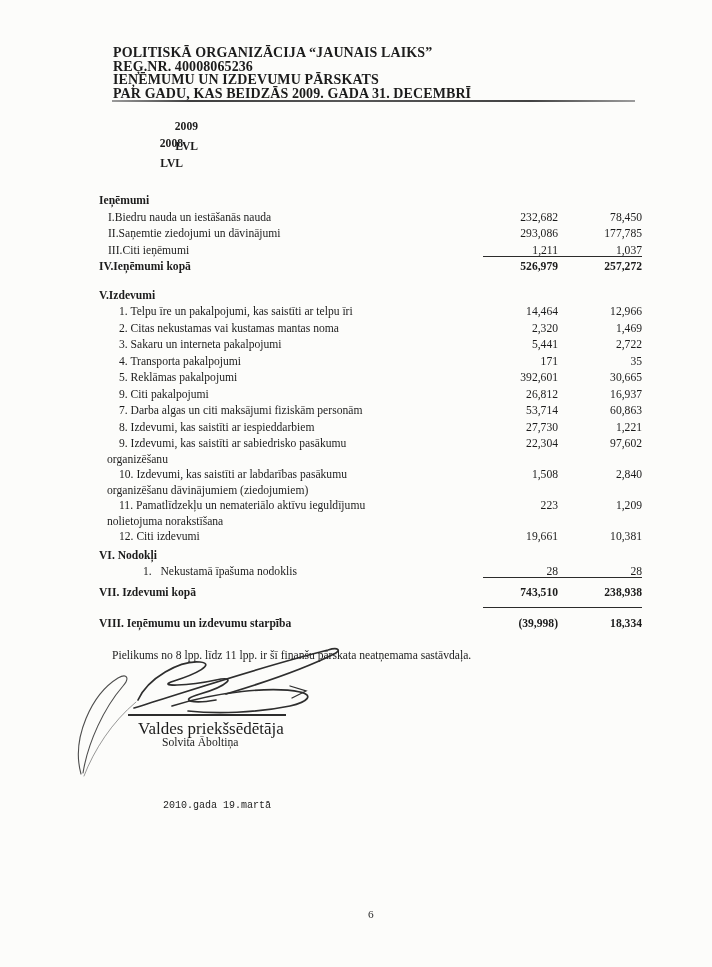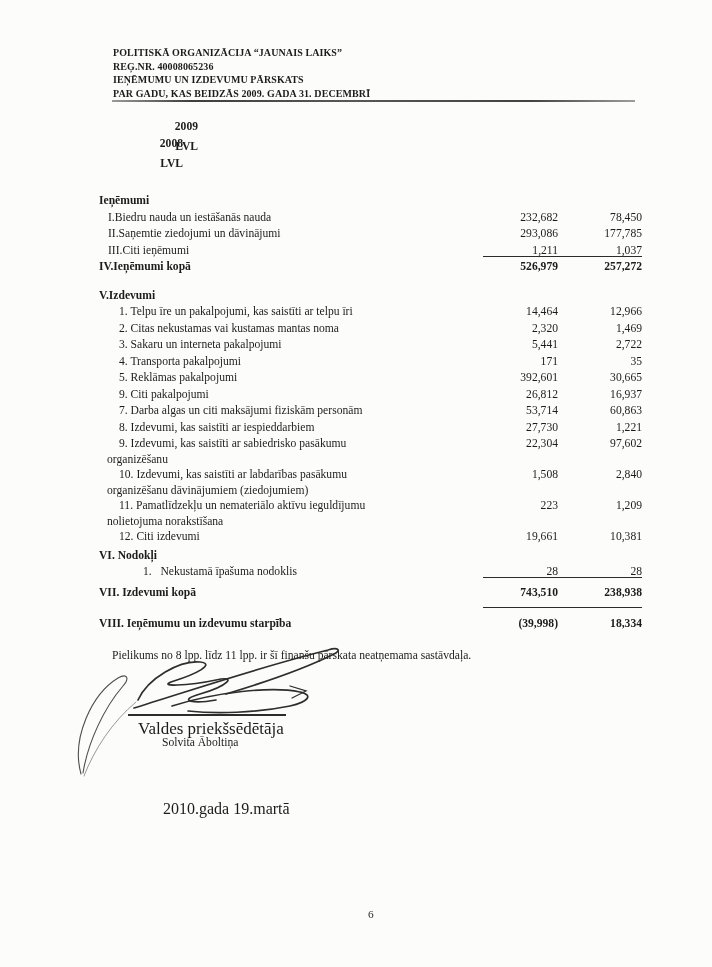--- a/index.html
+++ b/index.html
@@ -7,21 +7,21 @@
   .page {
     position:relative; width:712px; height:967px; overflow:hidden;
     background:#fcfcfa;
     font-family:"Liberation Serif","DejaVu Serif",serif;
     color:#1c1c1c;
     -webkit-font-smoothing:antialiased;
   }
   
   .doc-header {
     position:absolute; left:113px; top:46px;
-    font-weight:bold; font-size:10px; line-height:13.5px; letter-spacing:.1px;
+    font-weight:bold; font-size:14px; line-height:13.5px; letter-spacing:.1px;
     white-space:nowrap;
   }
   .header-rule {
     position:absolute; left:112px; top:100px; width:523px; height:2.2px;
     background:linear-gradient(90deg,#9a9a9a,#3e3e3e 15%,#585858 45%,#424242 80%,#9c9c9c);
   }
   
   .fin-table { position:absolute; left:99px; top:119px; width:543px; font-size:11.6px; line-height:16.5px; }
   .row { display:flex; align-items:baseline; height:16.5px; position:relative; }
   .row.ch { height:20px;flex-direction:column; }
@@ -45,21 +45,21 @@
     border-top:1.4px solid #2b2b2b;
   }
   .rulerow { height:7px; margin-top:6px; }
   .numrule { position:absolute; left:384px; right:0; top:0; border-top:1.5px solid #2b2b2b; }
   
   .note { position:absolute; left:112px; top:649px; font-size:11.6px; white-space:nowrap; }
   .sig-svg { position:absolute; left:76px; top:634px; }
   .sig-rule { position:absolute; left:128px; top:714px; width:158px; height:1.6px; background:#2c2c2c; }
   .sig-role { position:absolute; left:138px; top:719px; font-size:17px; }
   .sig-name { position:absolute; left:162px; top:736px; font-size:11.6px; }
-  .date { position:absolute; left:163px; top:800px; font-size:16px; }
+  .date { position:absolute; left:163px; top:800px; font-size:10px;font-family:Liberation Mono, monospace; }
   .pageno { position:absolute; left:368px; top:908px; font-size:11.3px; color:#2a2a2a; }
 </style>
 </head>
 <body>
 
 <div class="page">
 
   <div class="doc-header">
     <div>POLITISKĀ ORGANIZĀCIJA “JAUNAIS LAIKS”</div>
     <div>REĢ.NR. 40008065236</div>

